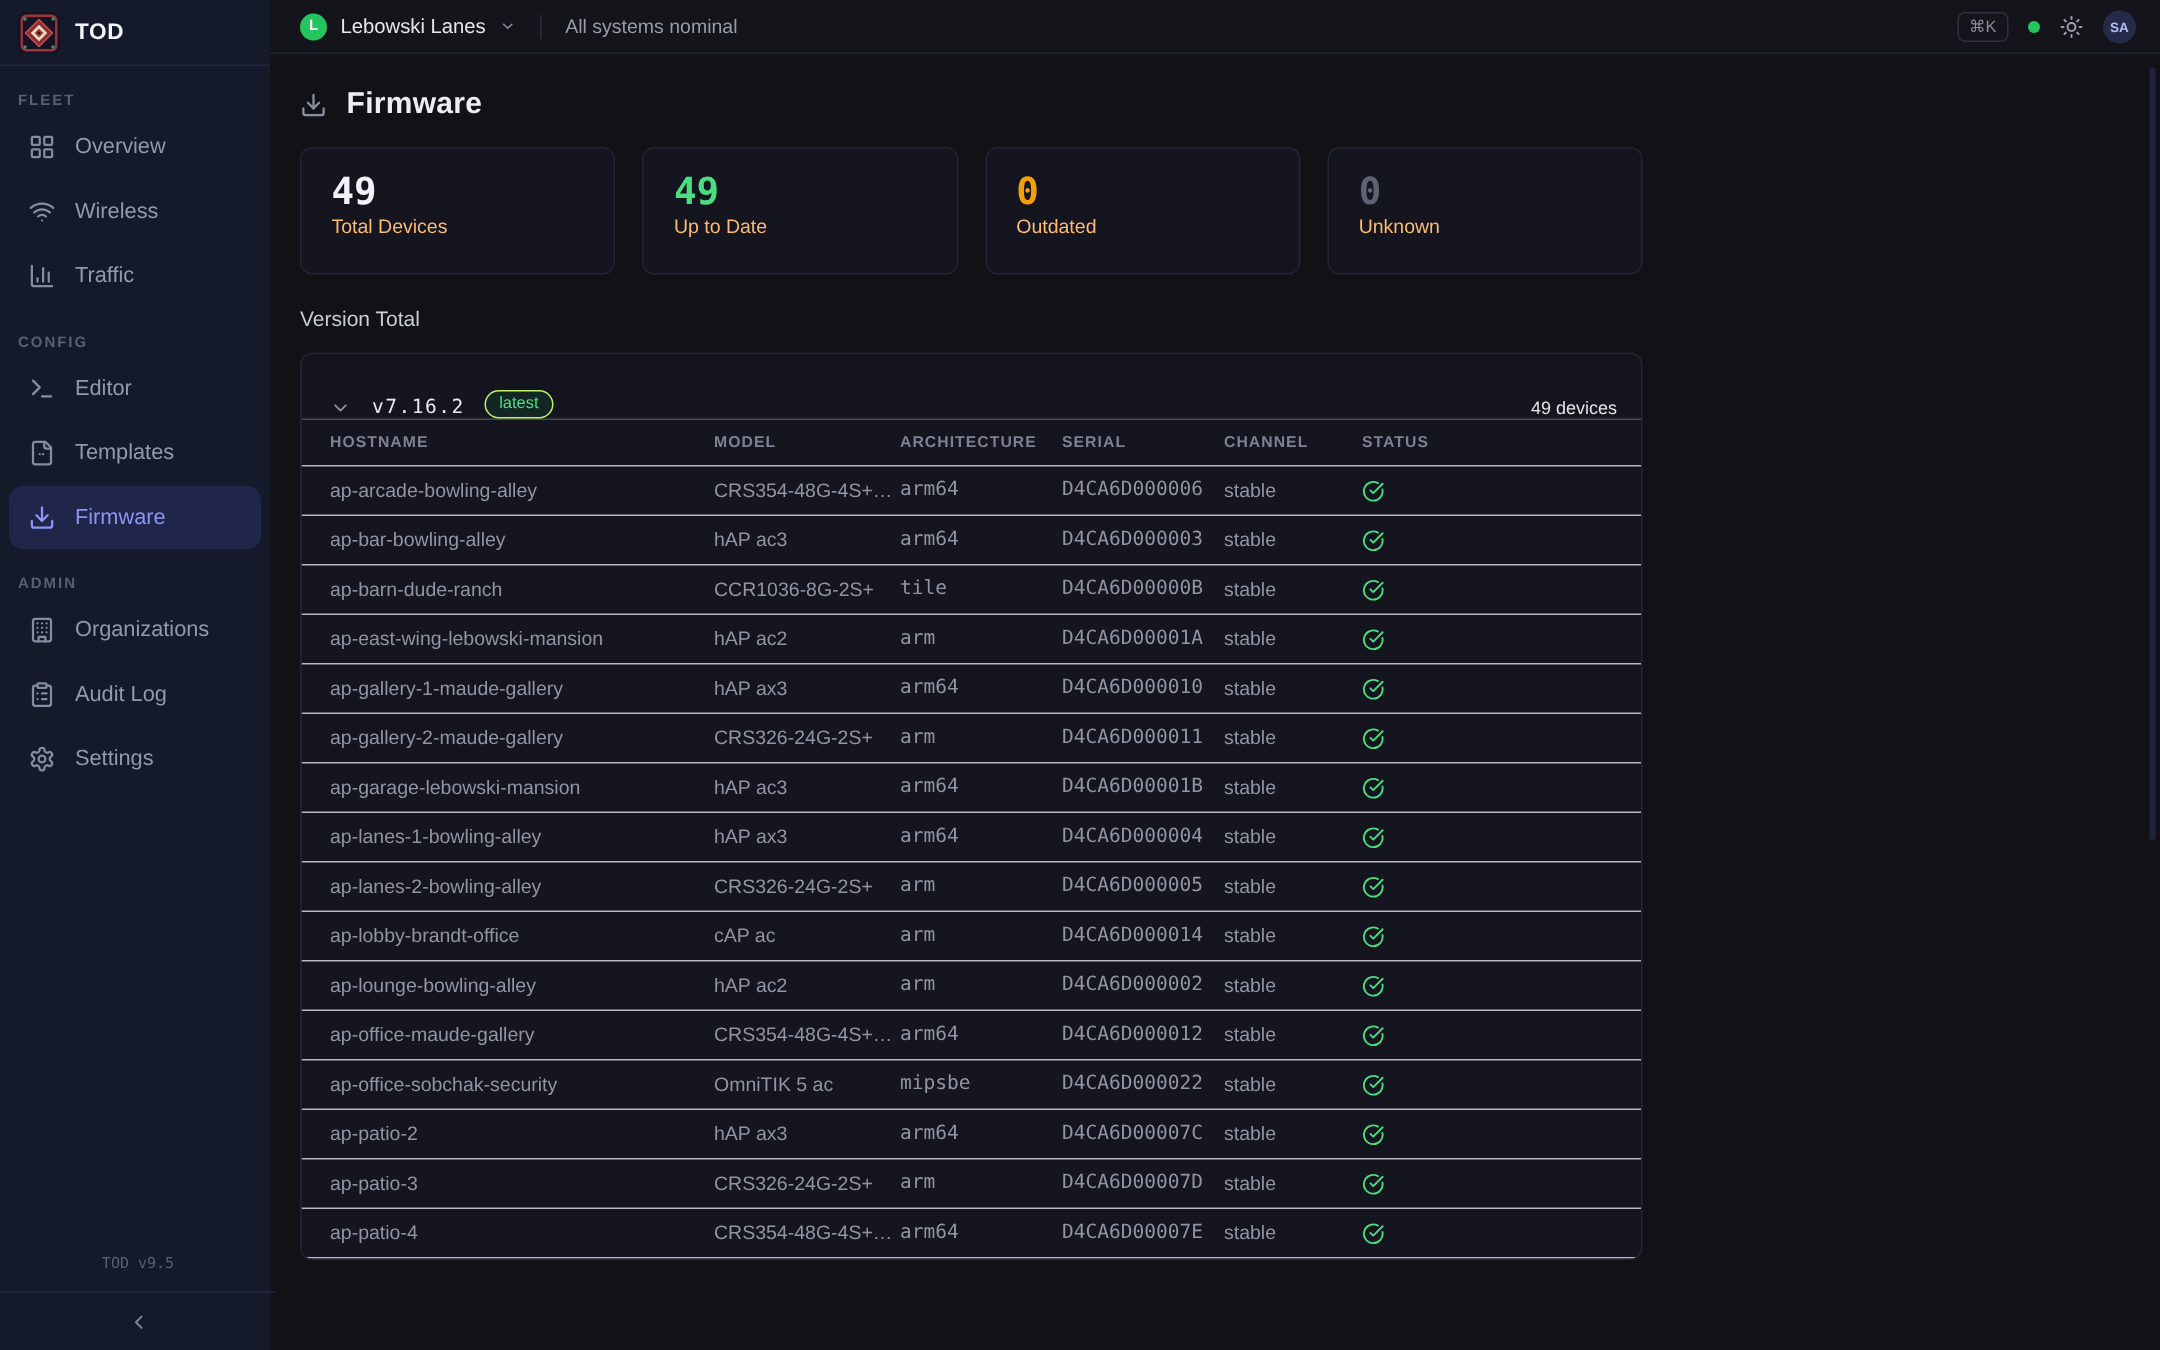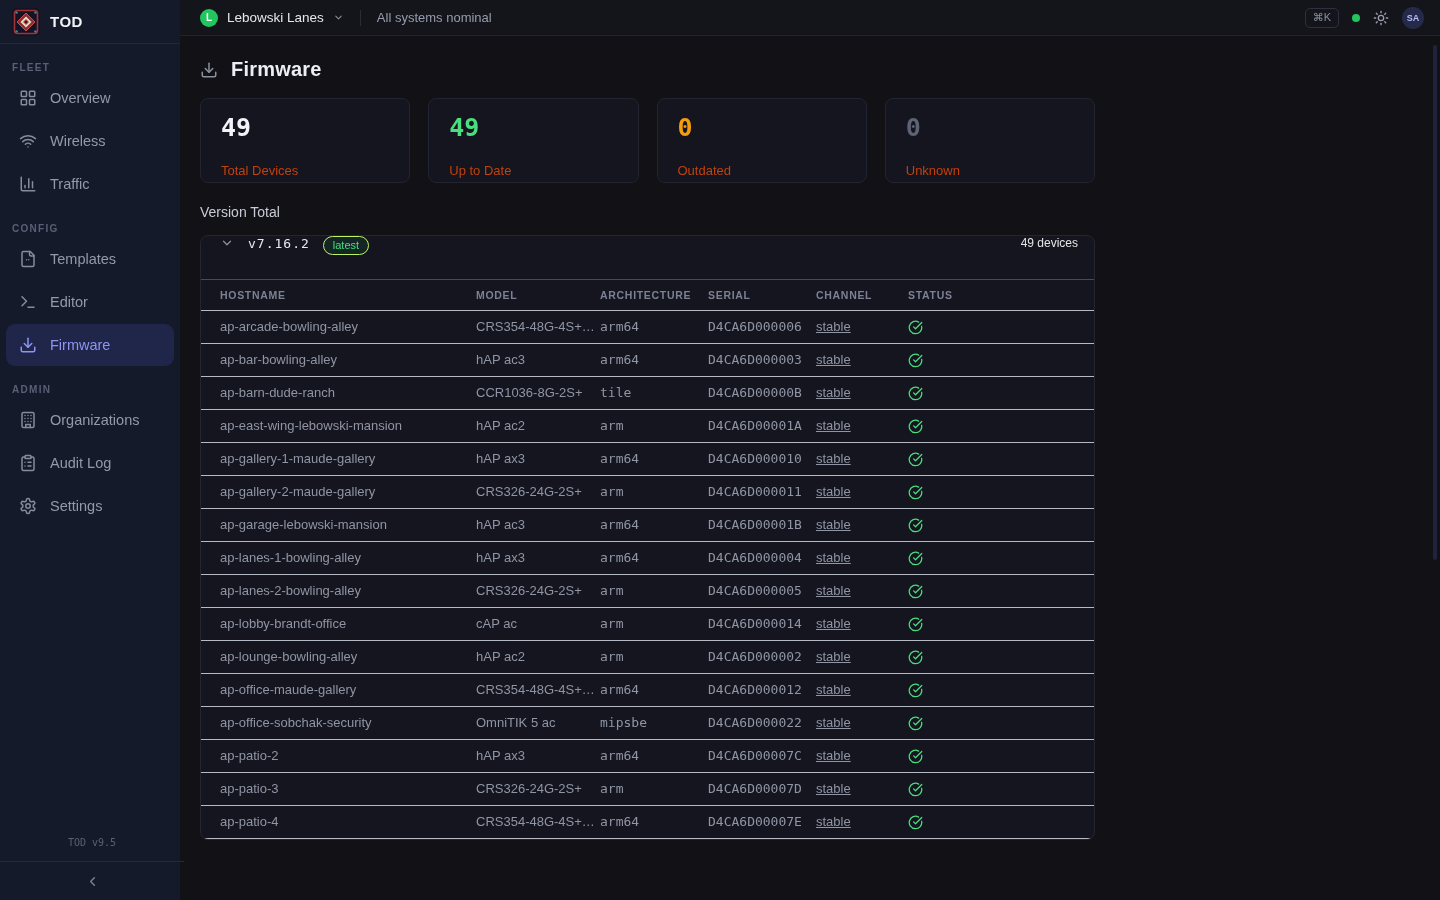--- a/index.html
+++ b/index.html
@@ -53,48 +53,48 @@
   .content { padding:22px 0 0 20px; }
   .page-title-row { display:flex; align-items:center; gap:13px; margin-bottom:17px; }
   .page-title-row svg { width:18px; height:18px; stroke:#8b919f; }
   .page-title { color:#eceef4; font-size:20px; font-weight:600; letter-spacing:0.2px; }
 
   .stats { display:grid; grid-template-columns:repeat(4,1fr); gap:18px; width:895px; }
   .stat-card { height:85px; background:#14151e; border:1px solid #232431;
     border-radius:8px; padding:14px 20px 0 20px; }
   .stat-value { font-family:"DejaVu Sans Mono", monospace; font-size:25px;
     font-weight:700; line-height:30px; }
-  .stat-label { margin-top:20px; font-size:13px; color:#c2410c; }
+  .stat-label { margin-top:0; font-size:13px; color:#fdba74; }
   .c-white { color:#f1f3f7; } .c-green { color:#4ade80; }
   .c-amber { color:#f59e0b; } .c-muted { color:#5d6373; }
 
   .section-title { margin:21px 0 15px 0; color:#c9ccd6; font-size:14px; font-weight:500; }
 
   .group-card { width:895px; background:#14151e; border:1px solid #242532;
     border-radius:8px; overflow:hidden; }
-  .group-header { height:44px; display:flex; align-items:flex-start; padding:0 16px 16px 19px;
+  .group-header { height:44px; display:flex; align-items:flex-end; padding:0 16px 0 19px;
     cursor:pointer; border-bottom:1px solid rgba(210,215,228,0.28); }
   .group-header .chev { width:14px; height:14px; stroke:#8a90a0; margin-right:14px; }
   .group-version { color:#e6e9ef; font-size:13px; letter-spacing:1px; }
   .badge-latest { margin-left:13px; padding:2px 9px 3px; border-radius:999px;
     font-size:11px; color:#4ade80; background:rgba(34,197,94,0.10);
     border:1px solid #bef264; }
   .group-count { margin-left:auto; color:#e5e5e5; font-size:12px; }
 
   table.vg { width:100%; border-collapse:collapse; table-layout:fixed; }
   table.vg th { height:30px; text-align:left; font-size:10.5px; font-weight:600;
     letter-spacing:0.7px; color:#7c8294; border-bottom:1px solid rgba(223,227,237,0.8); }
   table.vg td { height:33px; font-size:13px; color:#8f95a4;
     border-bottom:1px solid rgba(223,227,237,0.8); white-space:nowrap;
     overflow:hidden; text-overflow:ellipsis; }
   table.vg th:first-child, table.vg td:first-child { padding-left:19px; }
   td.hostname { color:#ccd1dc;margin-top:36px; }
   td.arch, td.serial { font-family:"DejaVu Sans Mono", monospace; font-size:12px; }
   td.arch { color:#868d9c; } td.serial { color:#9aa1b0; }
-  td.channel { font-size:12.5px;text-decoration:underline; }
+  td.channel { font-size:12.5px; }
   td.status svg { width:15px; height:15px; stroke:#4ade80; vertical-align:middle; }
   tbody tr { cursor:pointer; }
 
   .scroll-thumb { position:absolute; right:3px; top:45px; width:4px; height:515px;
     background:#20233c; border-radius:2px; z-index:9; cursor:pointer; }
 </style>
 </head>
 <body>
 
 <nav class="sidebar">
@@ -139,33 +139,33 @@
         <path d="M18 17V9"></path>
         <path d="M13 17V5"></path>
         <path d="M8 17v-3"></path>
       </svg>
     <span>Traffic</span>
   </div>
 
   <div class="sb-section">CONFIG</div>
   <div class="sb-item">
     <svg viewBox="0 0 24 24" fill="none" stroke-width="2" stroke-linecap="round" stroke-linejoin="round">
+        <polyline points="4 17 10 11 4 5"></polyline>
+        <line x1="12" x2="20" y1="19" y2="19"></line>
+      </svg>
+    <span>Editor</span>
+  </div>
+  <div class="sb-item">
+    <svg viewBox="0 0 24 24" fill="none" stroke-width="2" stroke-linecap="round" stroke-linejoin="round">
         <path d="M15 2H6a2 2 0 0 0-2 2v16a2 2 0 0 0 2 2h12a2 2 0 0 0 2-2V7Z"></path>
         <path d="M14 2v4a2 2 0 0 0 2 2h4"></path>
         <path d="M10 13h.01"></path>
         <path d="M13 13h.01"></path>
       </svg>
     <span>Templates</span>
-  </div>
-  <div class="sb-item">
-    <svg viewBox="0 0 24 24" fill="none" stroke-width="2" stroke-linecap="round" stroke-linejoin="round">
-        <polyline points="4 17 10 11 4 5"></polyline>
-        <line x1="12" x2="20" y1="19" y2="19"></line>
-      </svg>
-    <span>Editor</span>
   </div>
   <div class="sb-item active">
     <svg viewBox="0 0 24 24" fill="none" stroke-width="2" stroke-linecap="round" stroke-linejoin="round">
         <path d="M21 15v4a2 2 0 0 1-2 2H5a2 2 0 0 1-2-2v-4"></path>
         <polyline points="7 10 12 15 17 10"></polyline>
         <line x1="12" x2="12" y1="15" y2="3"></line>
       </svg>
     <span>Firmware</span>
   </div>
 

